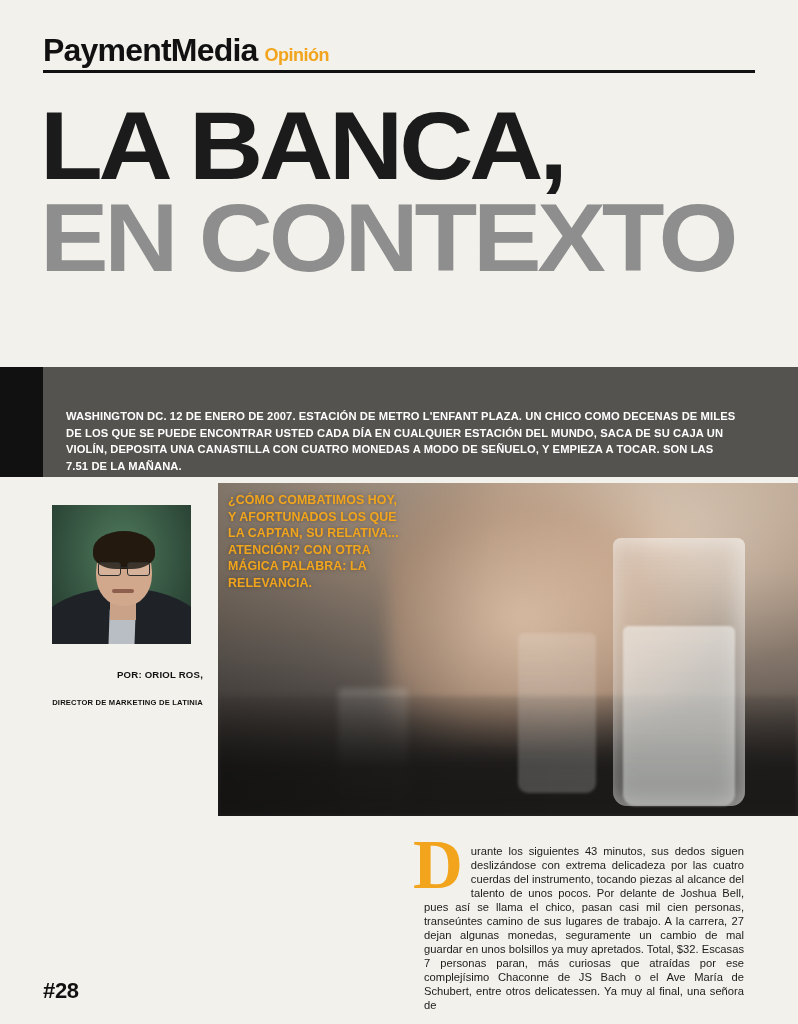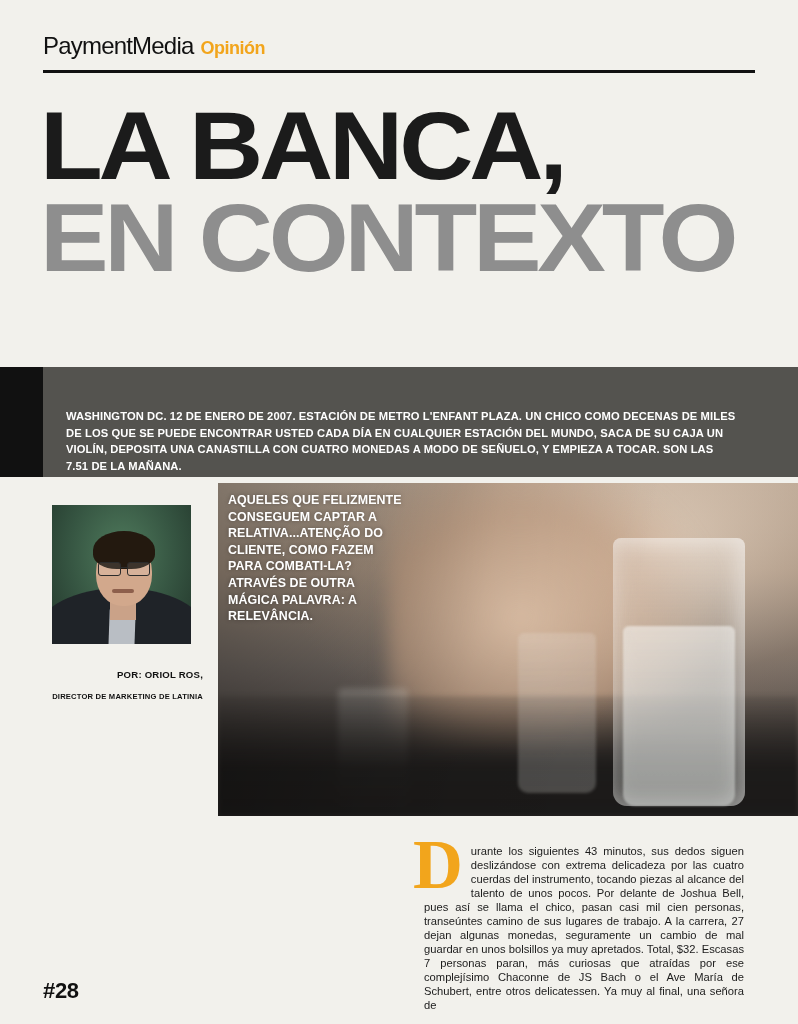--- a/index.html
+++ b/index.html
@@ -24,22 +24,22 @@
   
   .masthead {
     position: absolute;
     left: 43px;
     top: 32px;
     display: flex;
     align-items: baseline;
     gap: 7px;
   }
   .masthead .brand {
-    font-size: 24px;
-    font-weight: normal;
+    font-size: 32px;
+    font-weight: bold;
     color: #111111;
     letter-spacing: -0.8px;
   }
   .masthead .section {
     font-size: 18px;
     font-weight: bold;
     color: #f2a51c;
     letter-spacing: -0.5px;
   }
   .rule-top {
@@ -286,21 +286,21 @@
     text-align: right;
   }
   .byline .name {
     font-size: 9.6px;
     font-weight: bold;
     color: #111111;
     letter-spacing: 0.2px;
     margin-top: 9px;
   }
   .byline .role {
-    margin-top: 12px;
+    margin-top: 18px;
     font-size: 7.6px;
     font-weight: bold;
     color: #111111;
     line-height: 10px;
     letter-spacing: 0.2px;
   }
   
   .body-col {
     position: absolute;
     left: 413px;
@@ -361,21 +361,21 @@
     <div class="bg"></div>
     <div class="arm"></div>
     <div class="glass-left"></div>
     <div class="table"></div>
     <div class="glass-small"></div>
     <div class="glass-big"></div>
     <div class="tint"></div>
   </div>
 
   <div class="pullquote">
-    <div class="pt">AQUELES QUE FELIZMENTE CONSEGUEM CAPTAR A RELATIVA...ATENÇÃO DO CLIENTE, COMO FAZEM PARA COMBATI-LA? ATRAVÉS DE OUTRA MÁGICA PALAVRA: A RELEVÂNCIA.</div>
+    <div class="es">¿CÓMO COMBATIMOS HOY, Y AFORTUNADOS LOS QUE LA CAPTAN, SU RELATIVA... ATENCIÓN? CON OTRA MÁGICA PALABRA: LA RELEVANCIA.</div>
   </div>
 
   <div class="author-photo">
     <div class="backdrop"></div>
     <div class="suit"></div>
     <div class="shirt"></div>
     <div class="neck"></div>
     <div class="head"></div>
     <div class="hair"></div>
     <div class="glasses">

